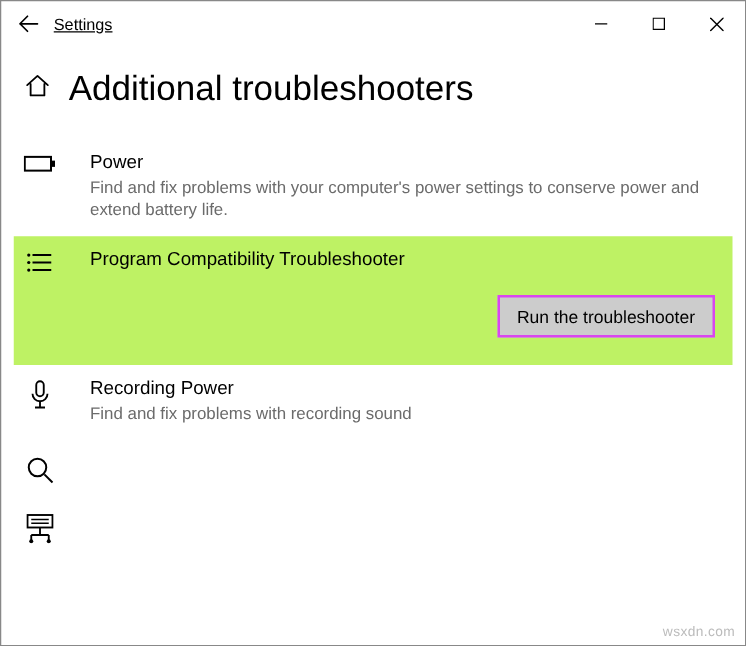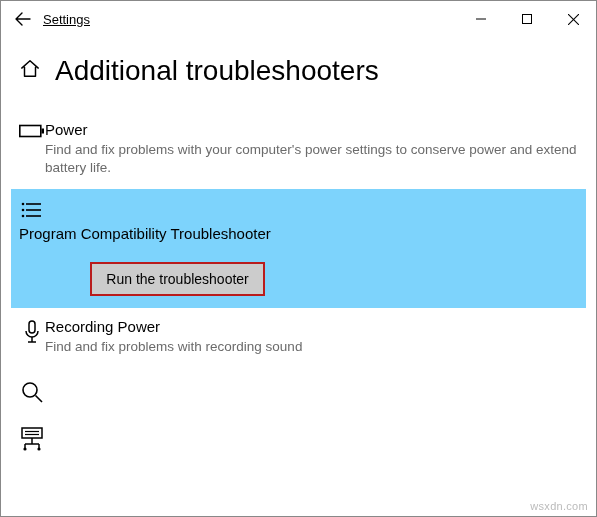--- a/index.html
+++ b/index.html
@@ -52,29 +52,28 @@
   }
   .heading-row h1 {
     font-size: 28px;
     font-weight: 400;
     margin: 0;
   }
   .home-icon { flex: 0 0 auto; }
   .ts-item {
     display: flex;
     align-items: flex-start;
-    gap: 0;
+    gap: 27px;
     padding: 10px 8px 12px 8px;
     margin-left: -8px;
     margin-right: -8px;
   }
   .ts-item.selected {
-    background: #7dd3fc;
-    padding-bottom: 12px;
-    flex-direction: column;
+    background: #bef264;
+    padding-bottom: 22px;
   }
   .ts-icon {
     width: 26px;
     flex: 0 0 26px;
     display: flex;
     justify-content: center;
     padding-top: 2px;
   }
   .ts-text {
     flex: 1;
@@ -90,21 +89,21 @@
     line-height: 1.35;
   }
   .run-row {
     display: flex;
     justify-content: flex-end;
     margin-top: 20px;
     padding-right: 6px;
   }
   .run-btn {
     background: #ccc;
-    border: 2px solid #b91c1c;
+    border: 2px solid #d946ef;
     padding: 7px 14px;
     font-size: 14px;
     font-family: inherit;
     color: #000;
   }
   .watermark {
     position: absolute;
     bottom: 4px;
     right: 8px;
     font-size: 11px;

